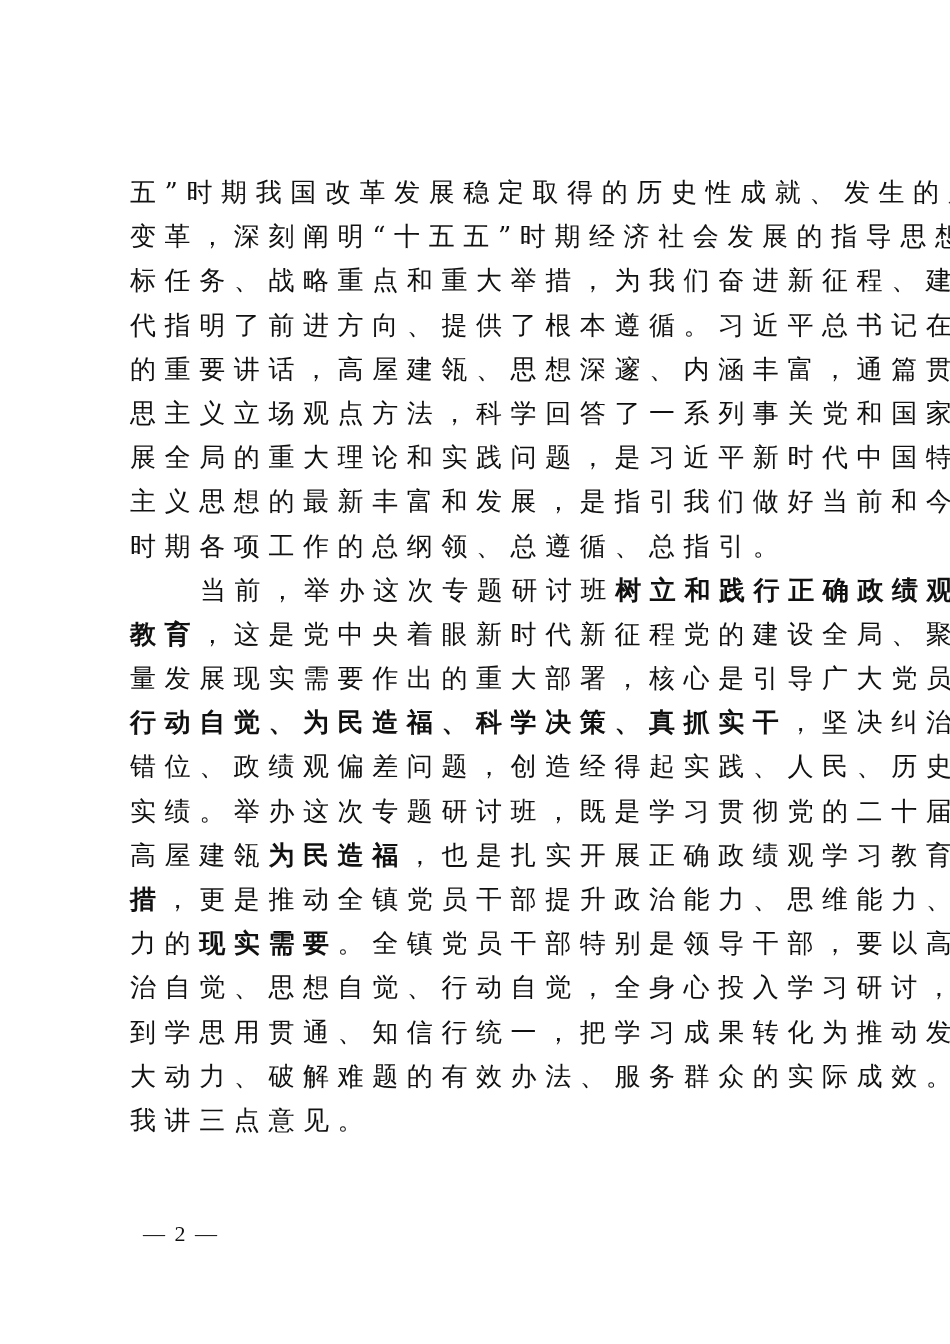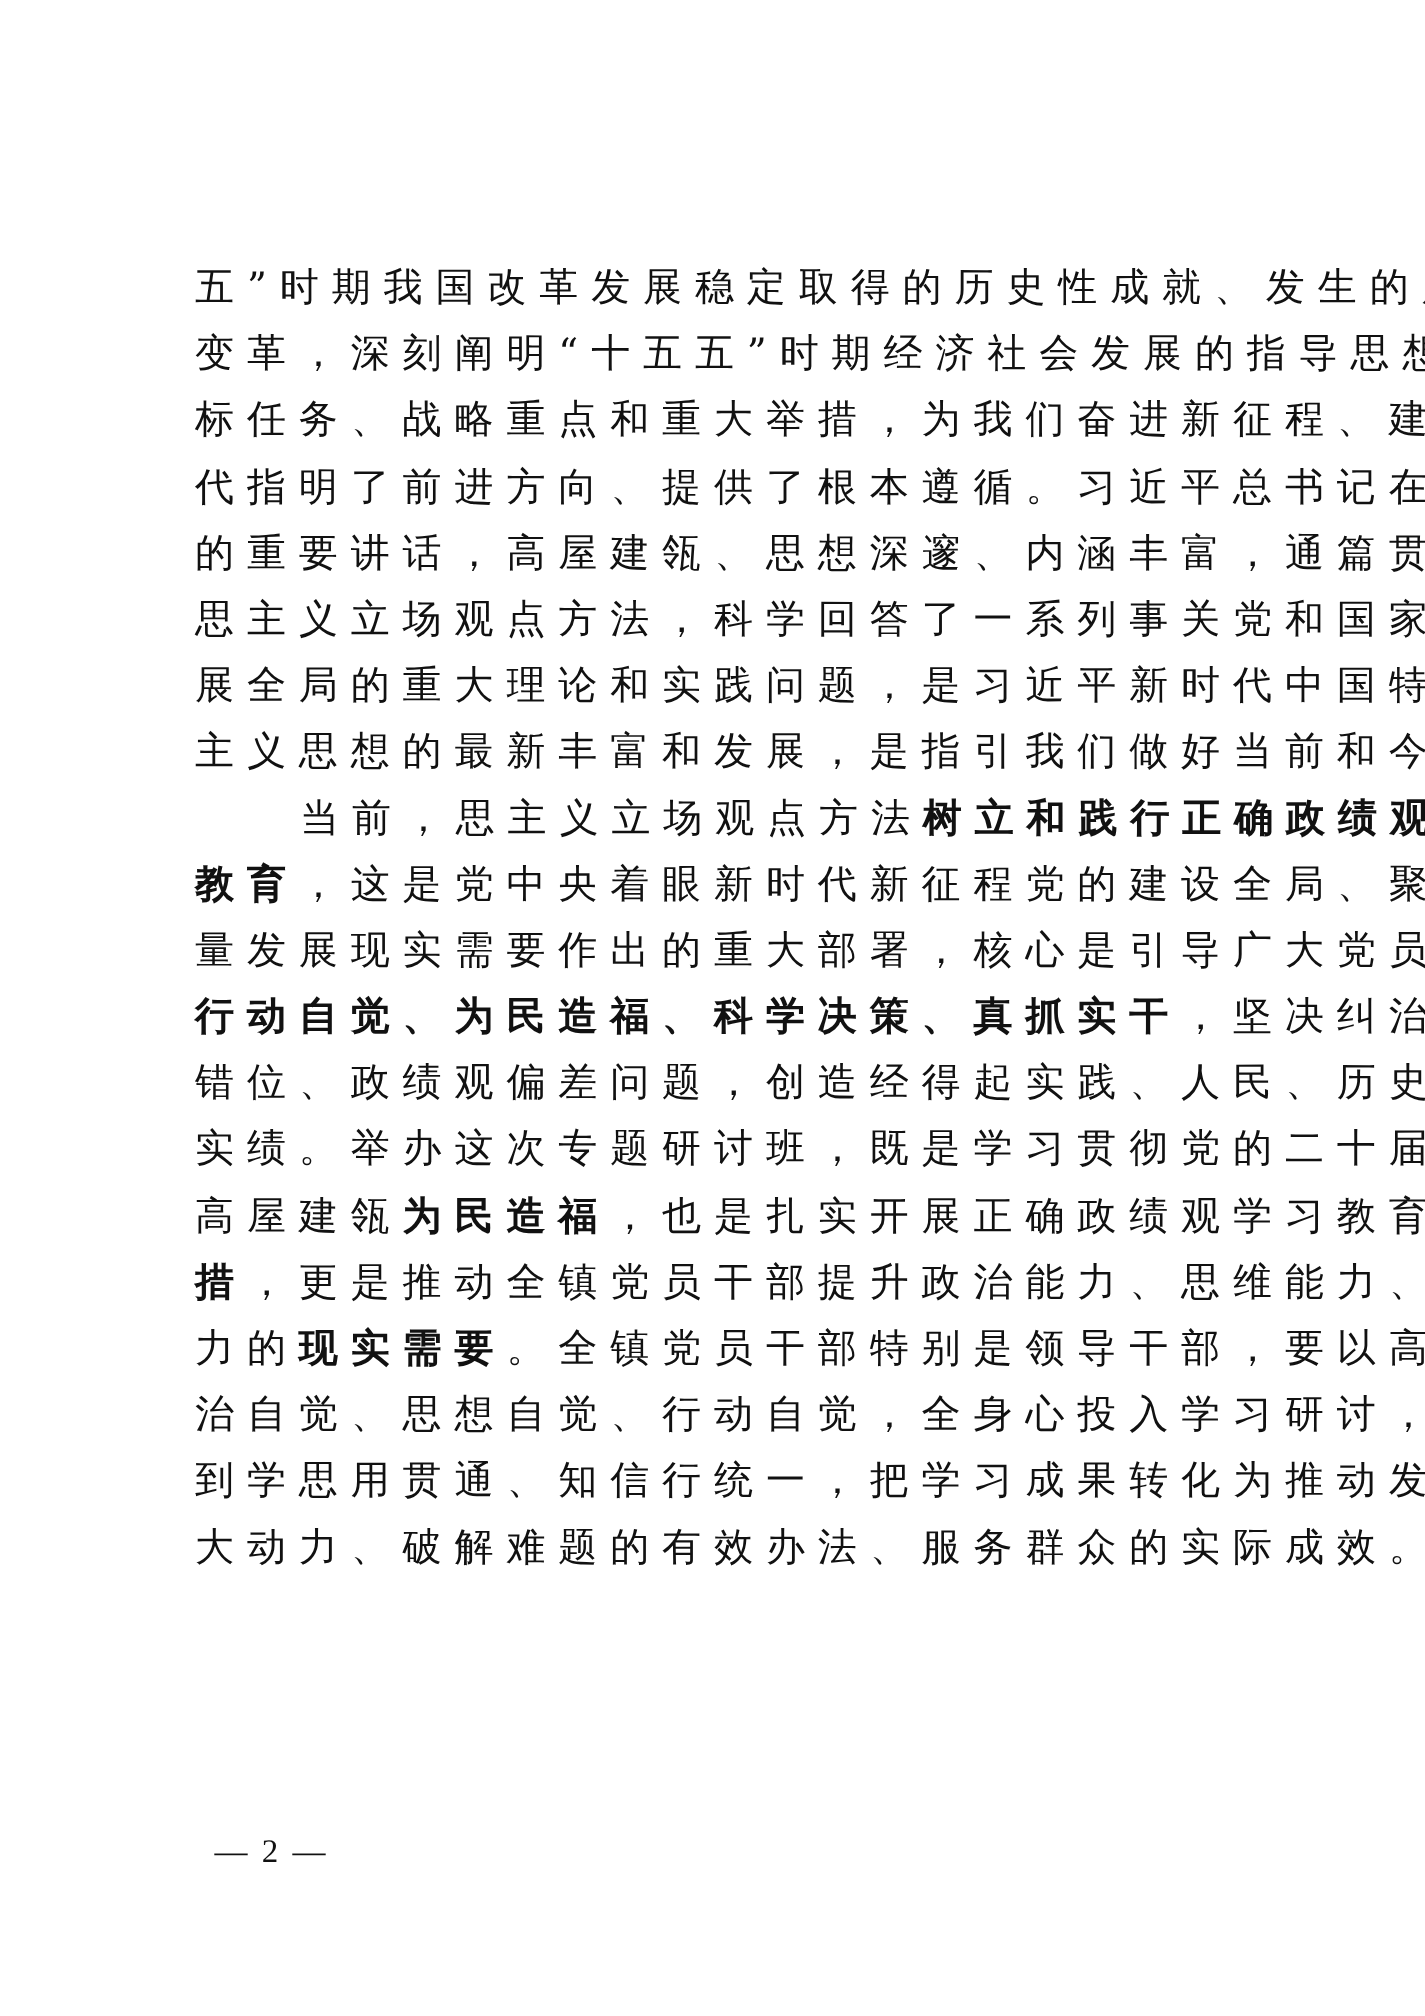--- a/index.html
+++ b/index.html
@@ -60,30 +60,32 @@
   <div class="body-text" id="body-text">
       <div>
         <div class="line"><span class="seg">五”时期我国改革发展稳定取得的历史性成就、发生的历史性</span></div>
         <div class="line"><span class="seg">变革，深刻阐明“十五五”时期经济社会发展的指导思想、目</span></div>
         <div class="line"><span class="seg">标任务、战略重点和重大举措，为我们奋进新征程、建功新时</span></div>
         <div class="line"><span class="seg">代指明了前进方向、提供了根本遵循。习近平总书记在全会上</span></div>
         <div class="line"><span class="seg">的重要讲话，高屋建瓴、思想深邃、内涵丰富，通篇贯穿马克</span></div>
         <div class="line"><span class="seg">思主义立场观点方法，科学回答了一系列事关党和国家事业发</span></div>
         <div class="line"><span class="seg">展全局的重大理论和实践问题，是习近平新时代中国特色社会</span></div>
         <div class="line"><span class="seg">主义思想的最新丰富和发展，是指引我们做好当前和今后一个</span></div>
+        <div class="line"><span class="seg">时期各项工作的总纲领、总遵循、总指引。</span></div>
       </div>
       <div>
-        <div class="line indent"><span class="seg">当前，思主义立场观点方法</span><span class="seg bold">树立和践行正确政绩观学习</span></div>
+        <div class="line indent"><span class="seg">当前，举办这次专题研讨班</span><span class="seg bold">树立和践行正确政绩观学习</span></div>
         <div class="line"><span class="seg bold">教育</span><span class="seg">，这是党中央着眼新时代新征程党的建设全局、聚焦高质</span></div>
         <div class="line"><span class="seg">量发展现实需要作出的重大部署，核心是引导广大党员干部坚持</span></div>
         <div class="line"><span class="seg bold">行动自觉、为民造福、科学决策、真抓实干</span><span class="seg">，坚决纠治政绩观</span></div>
         <div class="line"><span class="seg">错位、政绩观偏差问题，创造经得起实践、人民、历史检验的</span></div>
         <div class="line"><span class="seg">实绩。举办这次专题研讨班，既是学习贯彻党的二十届四中全</span></div>
         <div class="line"><span class="seg">高屋建瓴</span><span class="seg bold">为民造福</span><span class="seg">，也是扎实开展正确政绩观学习教育的</span></div>
         <div class="line"><span class="seg bold">措</span><span class="seg">，更是推动全镇党员干部提升政治能力、思维能力、实践能</span></div>
         <div class="line"><span class="seg">力的</span><span class="seg bold">现实需要</span><span class="seg">。全镇党员干部特别是领导干部，要以高度的政</span></div>
         <div class="line"><span class="seg">治自觉、思想自觉、行动自觉，全身心投入学习研讨，真正做</span></div>
         <div class="line"><span class="seg">到学思用贯通、知信行统一，把学习成果转化为推动发展的强</span></div>
         <div class="line"><span class="seg">大动力、破解难题的有效办法、服务群众的实际成效。下面，</span></div>
+        <div class="line"><span class="seg">我讲三点意见。</span></div>
       </div>
     </div>
   <div class="page-number">— 2 —</div>
 </div>
 
 </body></html>

